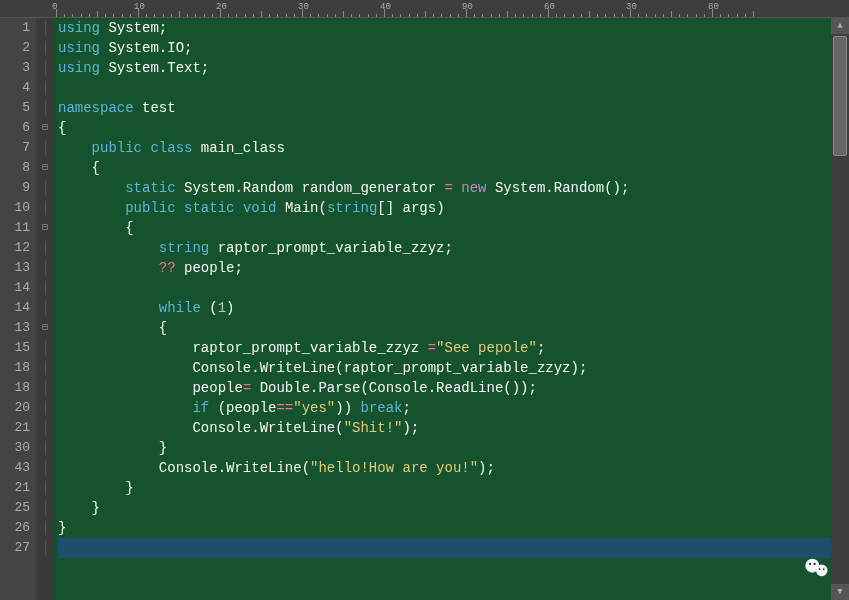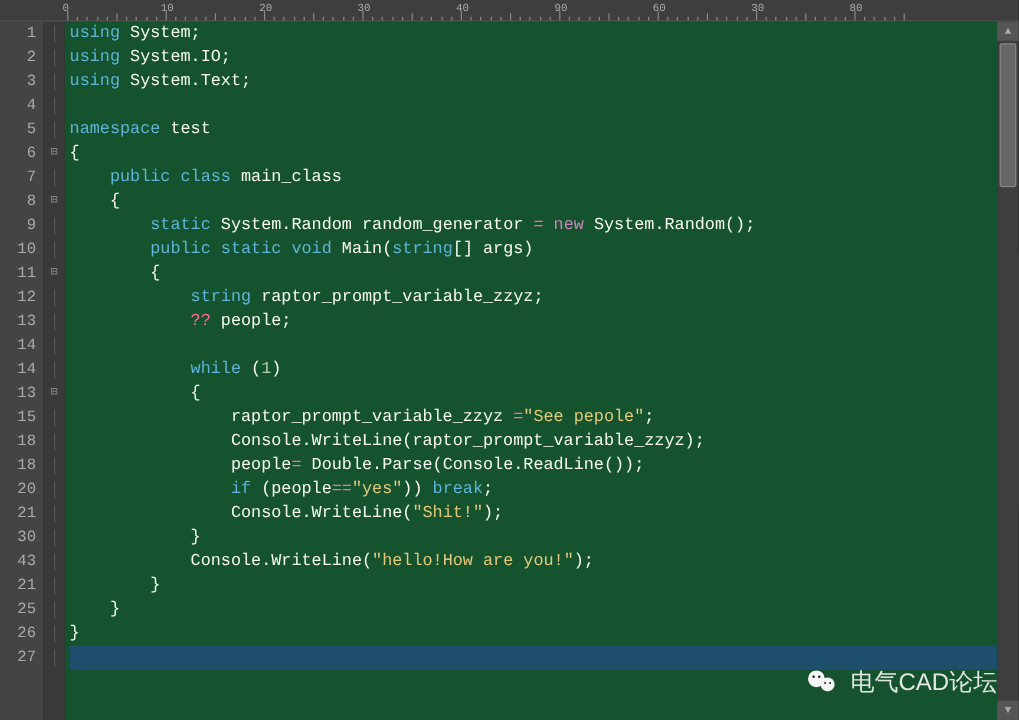--- a/index.html
+++ b/index.html
@@ -344,14 +344,13 @@
   <span class="watermark-icon">
     <svg viewBox="0 0 24 24" width="28" height="28" fill="#fff">
       <circle cx="8" cy="10" r="6" fill="#fff"></circle>
       <circle cx="16" cy="14" r="5" fill="#fff"></circle>
       <circle cx="6" cy="8.5" r="0.9" fill="#1e1e1e"></circle>
       <circle cx="10" cy="8.5" r="0.9" fill="#1e1e1e"></circle>
       <circle cx="14.2" cy="13" r="0.7" fill="#1e1e1e"></circle>
       <circle cx="17.8" cy="13" r="0.7" fill="#1e1e1e"></circle>
     </svg>
   </span>
-  <span>电气CAD论坛</span>
 </div>
 
 </body></html>

